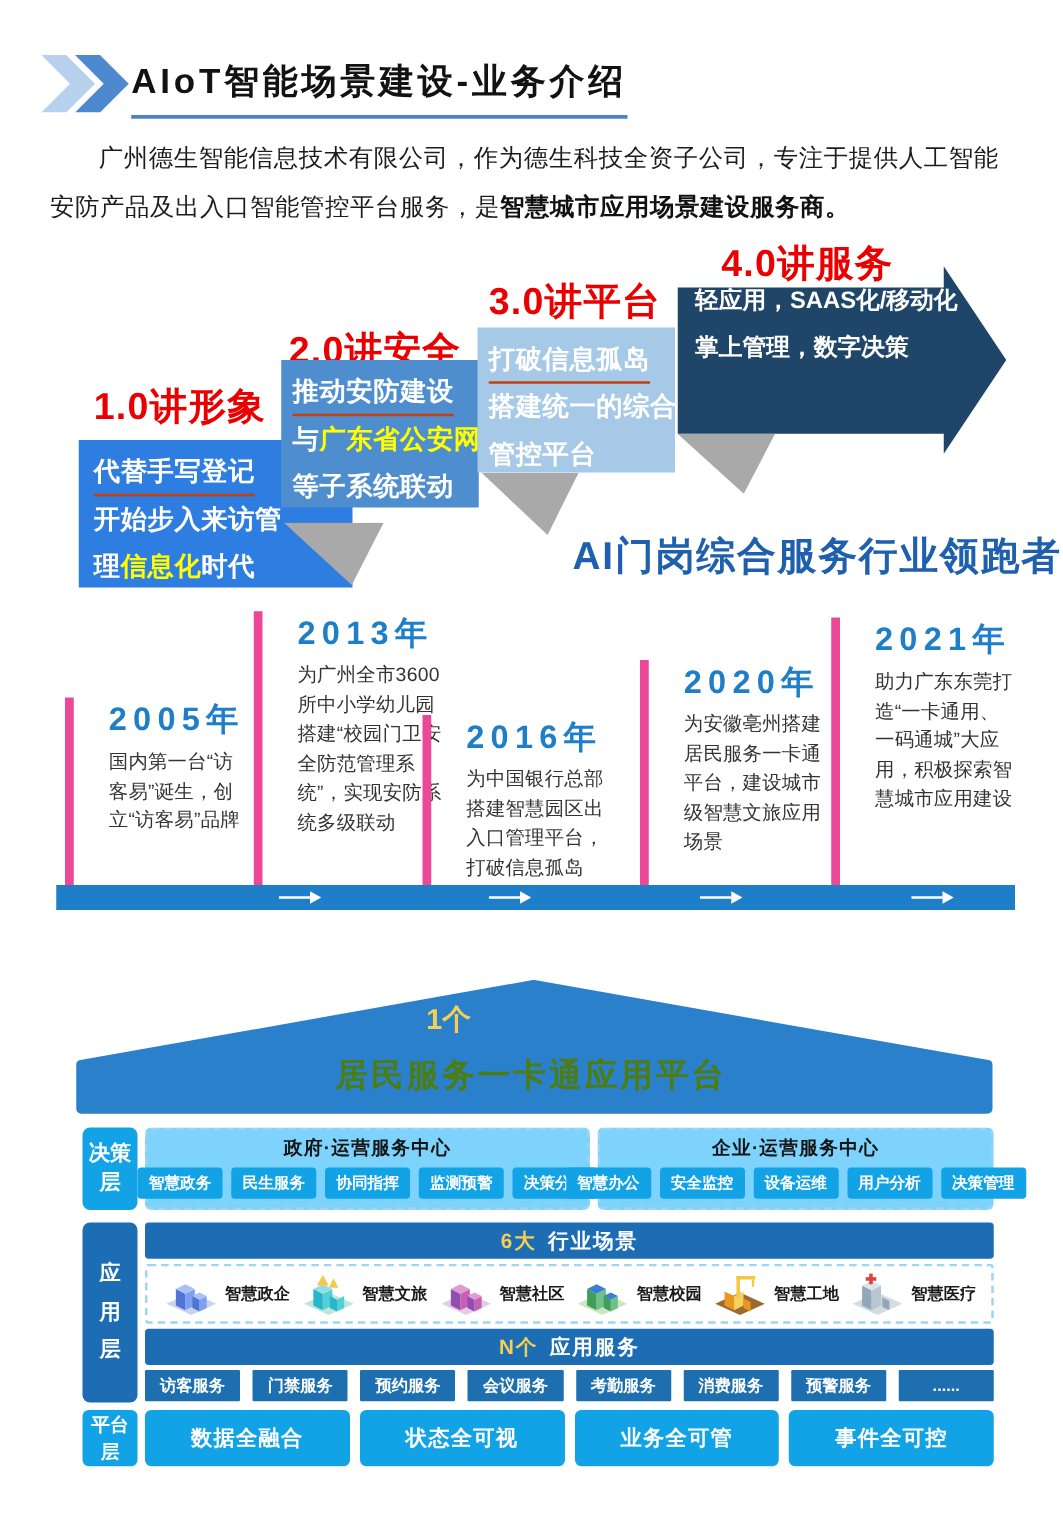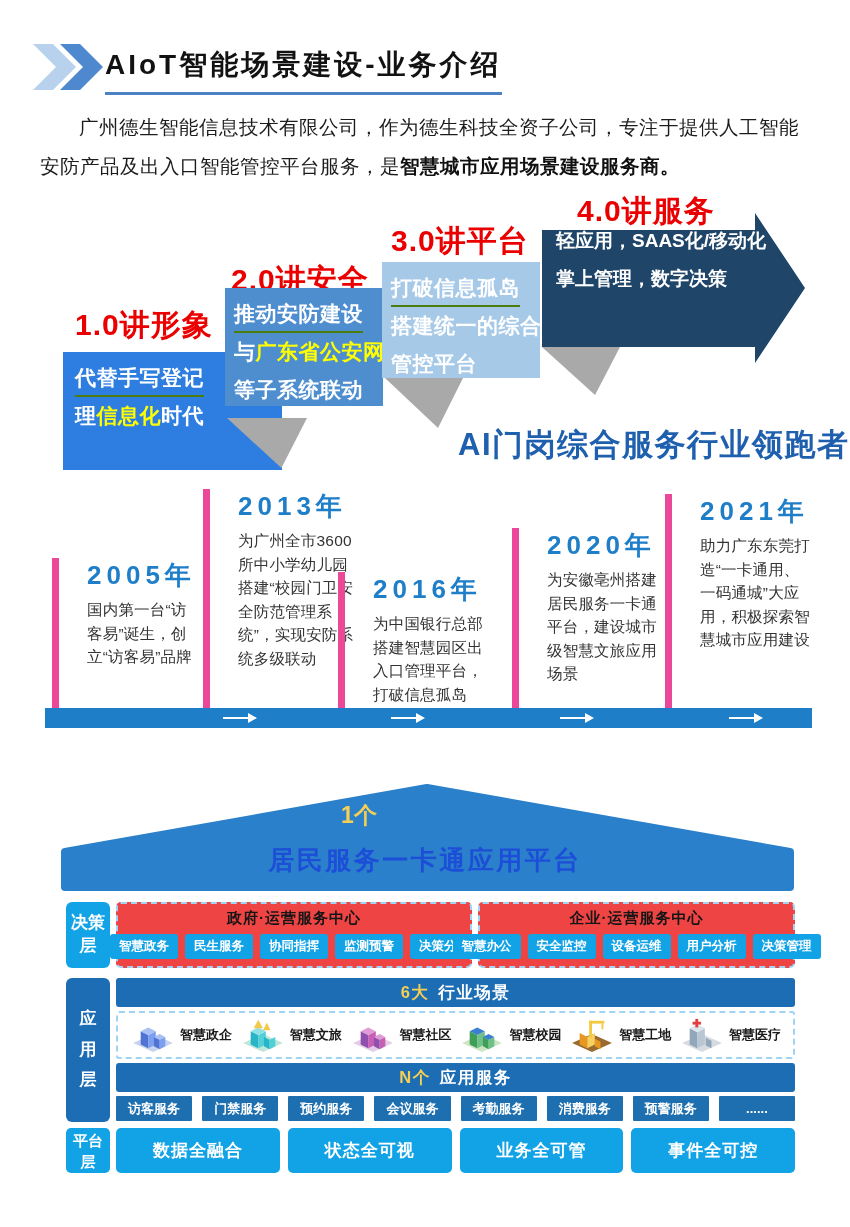--- a/index.html
+++ b/index.html
@@ -18,21 +18,21 @@
 
   
   .step-label { position:absolute; font-size:30px; font-weight:bold; color:#ea0000; letter-spacing:1px; white-space:nowrap; }
   #sl1 { left:75px;  top:305px; }
   #sl2 { left:231px; top:260px; }
   #sl3 { left:391px; top:221px; }
   #sl4 { left:577px; top:191px; }
 
   .step-box { position:absolute; color:#fff; font-weight:bold; font-size:21px; letter-spacing:0.5px; }
   .step-box .bl { height:38px; line-height:34px; white-space:nowrap; }
-  .step-box .u  { display:inline-block; border-bottom:2px solid #4d7c0f; padding-bottom:3px; line-height:29px; }
+  .step-box .u  { display:inline-block; border-bottom:2px solid #c2410c; padding-bottom:3px; line-height:29px; }
   .hl { color:#ffff00; }
 
   #box1 { left:63px;  top:352px; width:219px; height:118px; background:#2e7de0; padding:9px 0 0 12px; z-index:2; }
   #box2 { left:225px; top:288px; width:158px; height:118px; background:#4e8ecf; padding:9px 0 0 9px;  z-index:4; }
   #box3 { left:382px; top:262px; width:158px; height:116px; background:#a6c9e8; padding:9px 0 0 9px;  z-index:4; }
 
   .fold { position:absolute; background:#a9a9a9; clip-path:polygon(0 0,100% 0,68% 100%); z-index:3; }
   #tri2 { left:227px; top:418px; width:80px; height:50px; }
   #tri3 { left:385px; top:378px; width:78px; height:50px; }
   #tri4 { left:542px; top:347px; width:78px; height:48px; }
@@ -56,29 +56,29 @@
   .tl-year { font-size:26px; font-weight:bold; color:#1e7ec8; letter-spacing:5px; margin-bottom:5px; white-space:nowrap; }
   .tl-text { font-size:15.5px; color:#333; line-height:23.5px; letter-spacing:0.2px; }
 
   .tl-bar { position:absolute; left:45px; top:708px; width:767px; height:20px; background:#1e7ec8; }
   .tl-arrow { position:absolute; top:4px; }
   #ta0 { left:178px; } #ta1 { left:346px; } #ta2 { left:515px; } #ta3 { left:684px; }
 
   
   .roof-svg { position:absolute; left:0; top:780px; }
   .roof-count { position:absolute; left:0; top:800px; width:690px; text-align:center; font-size:23px; font-weight:bold; color:#f5cf54; z-index:2;padding-left:28px; }
-  .roof-title { position:absolute; left:0; top:843px; width:850px; text-align:center; font-size:26px; font-weight:bold; color:#1d4ed8; letter-spacing:2.5px; z-index:2; }
+  .roof-title { position:absolute; left:0; top:843px; width:850px; text-align:center; font-size:26px; font-weight:bold; color:#4d7c0f; letter-spacing:2.5px; z-index:2; }
 
   .layer-label { position:absolute; left:66px; width:44px; background:#12a3e6; border-radius:6px; color:#fff;
     font-weight:bold; display:flex; flex-direction:column; align-items:center; justify-content:center; text-align:center; }
   #lbl-decision { top:902px; height:66px; font-size:17px; line-height:1.35; }
   #lbl-app      { top:978px; height:144px; background:#1c6db4; font-size:17px; line-height:1.8; }
   #lbl-platform { top:1128px; height:45px; font-size:15px; line-height:1.4; border-radius:5px; }
 
-  .dash-box { position:absolute; top:902px; height:66px; background:#ef4444; border:2px dashed #9fd4f5; border-radius:5px; }
+  .dash-box { position:absolute; top:902px; height:66px; background:#7dd3fc; border:2px dashed #9fd4f5; border-radius:5px; }
   #gov-box { left:116px; width:356px; }
   #ent-box { left:478px; width:317px; }
   .dash-title { text-align:center; margin-top:5px; font-size:15px; font-weight:bold; color:#151515; letter-spacing:1px; }
   .chip-row { display:flex; justify-content:center; gap:7px; margin-top:6px; padding:0 5px; }
   .chip { background:#12a3e6; color:#fff; font-size:12.5px; font-weight:bold; height:25px; line-height:25px;
     padding:0 9px; border-radius:3px; white-space:nowrap; }
 
   .band { position:absolute; left:116px; width:679px; height:29px; background:#1c6db4; border-radius:3px;
     display:flex; align-items:center; justify-content:center; font-size:16.5px; font-weight:bold; color:#fff; letter-spacing:1.5px; }
   .band .cnt { color:#f5cf54; margin-right:9px; }
@@ -110,20 +110,21 @@
 
   <p class="intro"><span>广州德生智能信息技术有限公司，作为德生科技全资子公司，专注于提供人工智能安防产品及出入口智能管控平台服务，是</span><b>智慧城市应用场景建设服务商。</b></p>
 
   <div class="step-label" id="sl1">1.0讲形象</div>
   <div class="step-label" id="sl2">2.0讲安全</div>
   <div class="step-label" id="sl3">3.0讲平台</div>
   <div class="step-label" id="sl4">4.0讲服务</div>
 
   <div class="step-box" id="box1">
     <div class="bl"><span class="u">代替手写登记</span></div>
+    <div class="bl">开始步入来访管</div>
     <div class="bl"><span>理</span><span class="hl">信息化</span><span>时代</span></div>
   </div>
 
   <div class="step-box" id="box2">
     <div class="bl"><span class="u">推动安防建设</span></div>
     <div class="bl"><span>与</span><span class="hl">广东省公安网</span></div>
     <div class="bl">等子系统联动</div>
   </div>
 
   <div class="step-box" id="box3">

